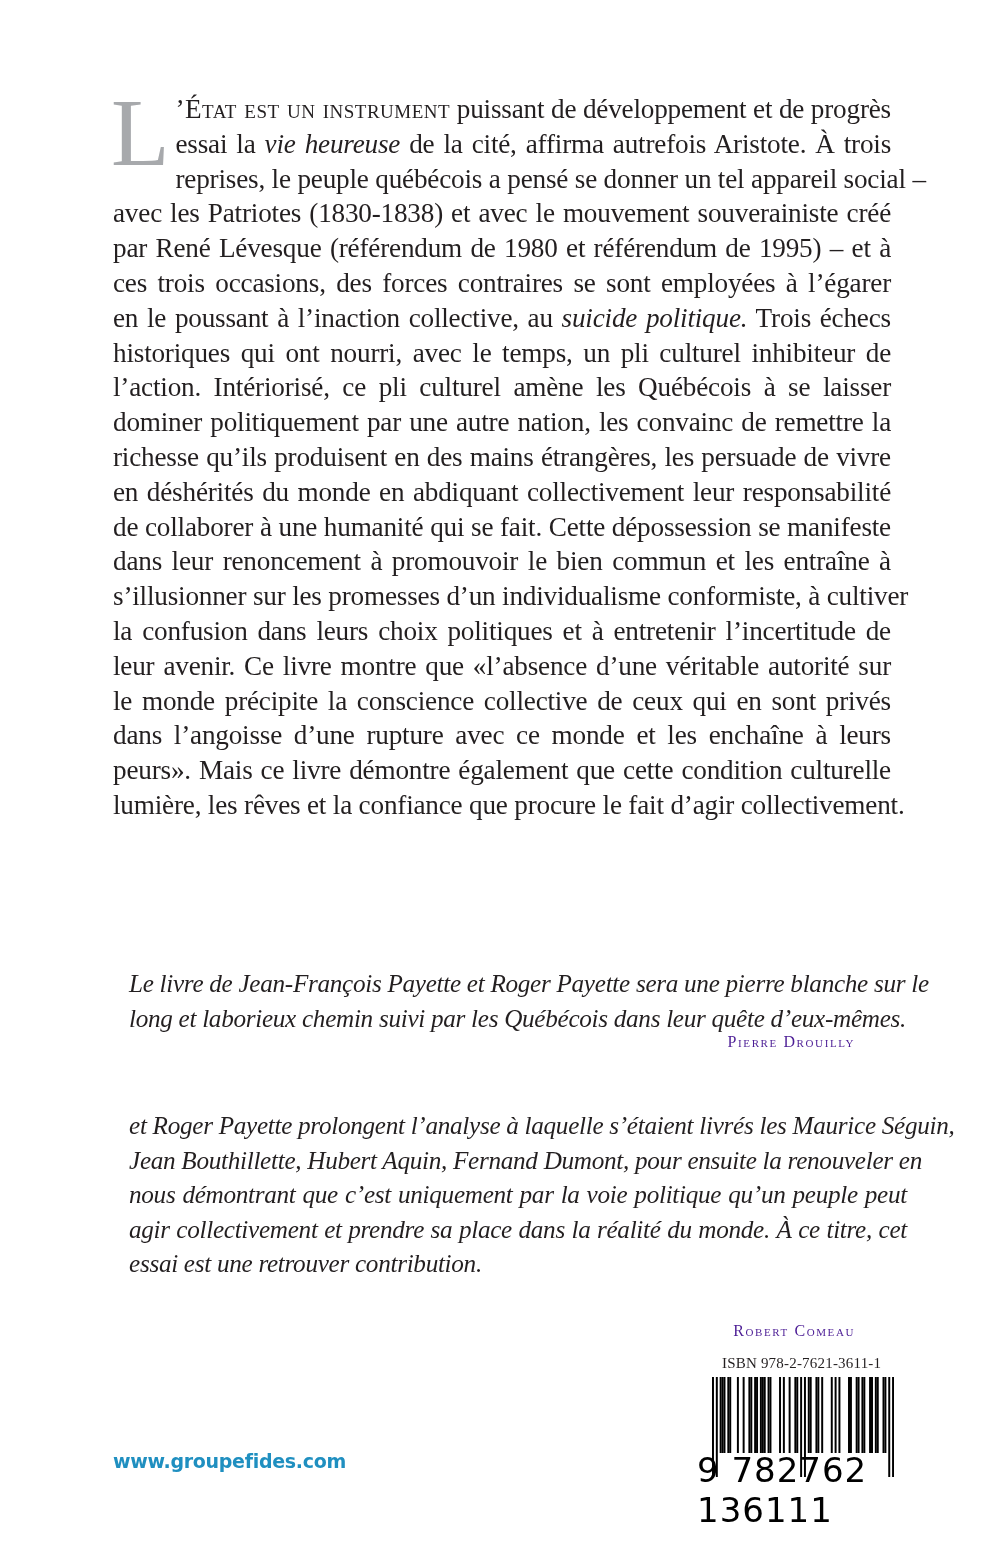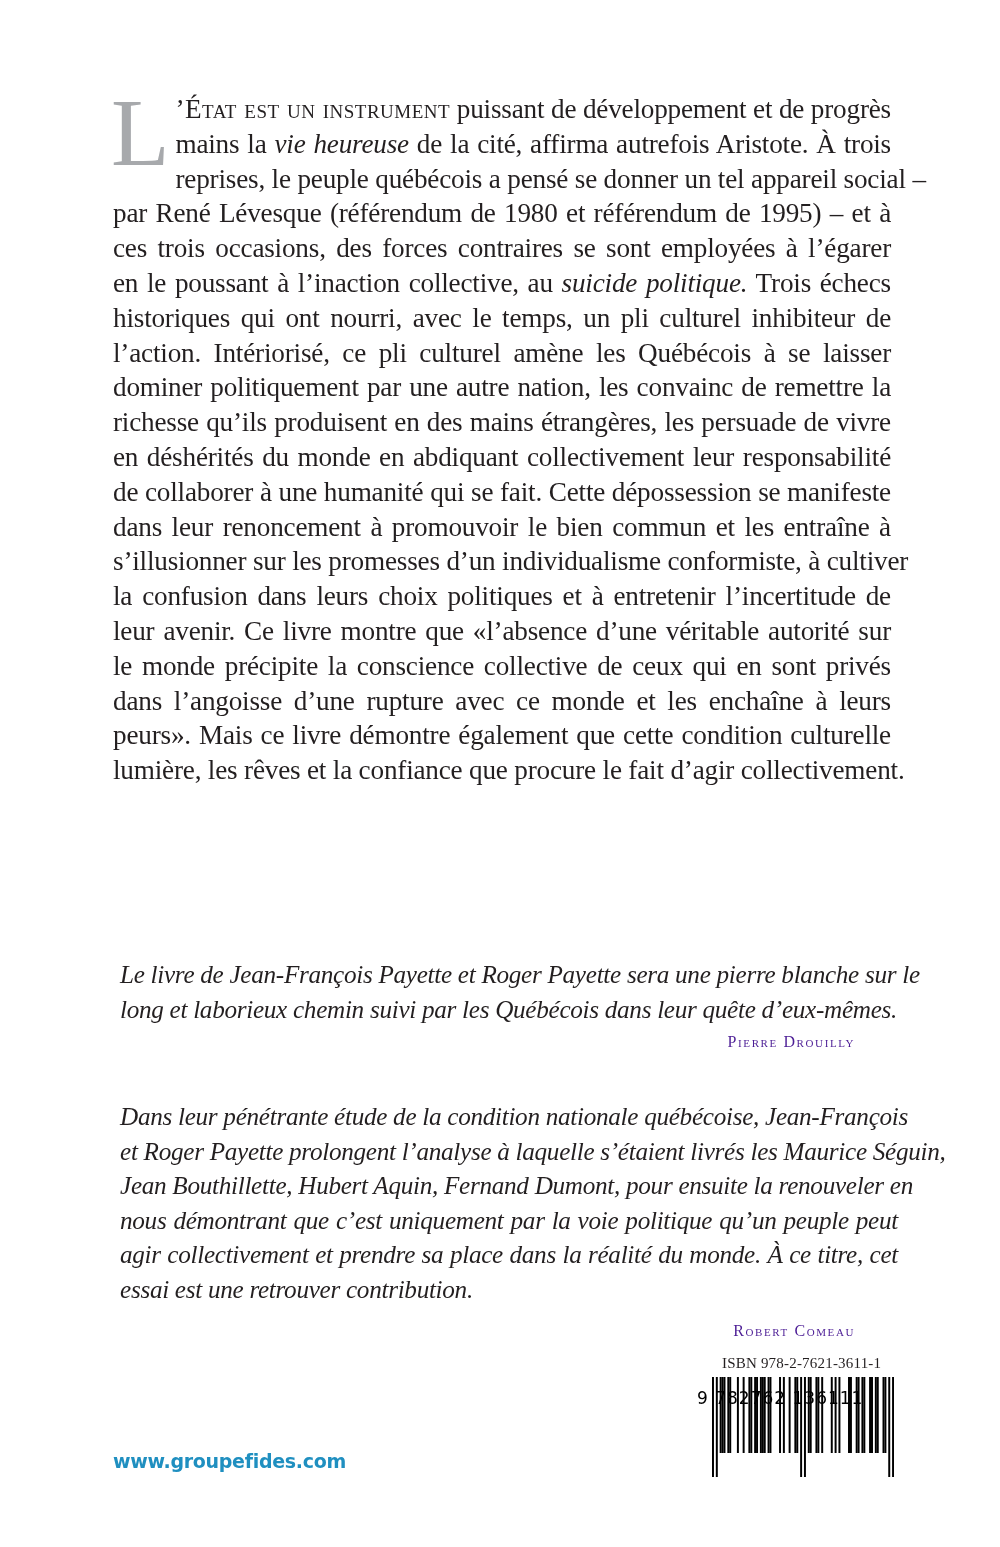--- a/index.html
+++ b/index.html
@@ -50,21 +50,21 @@
     .smallcaps {
       font-variant: small-caps;
       letter-spacing: 0.5px;
     }
     em { font-style: italic; }
 
     .quote {
       font-style: italic;
       font-size: 25.2px;
       line-height: 34.5px;
-      margin: 7px;
+      margin: 16px;
       letter-spacing: -0.3px;
     }
     .quote .line {
       display: block;
       text-align: justify;
       text-align-last: justify;
       white-space: nowrap;
     }
     .quote .line.last { text-align-last: left; }
     .quote1 { position: absolute; left: 113px; top: 951px; width: 778px; }
@@ -103,37 +103,38 @@
       position: absolute;
       left: 712px;
       top: 1377px;
       width: 182px;
       height: 102px;
     }
     .barcode svg { display: block; }
     .barcode-digits {
       position: absolute;
       left: 697px;
-      top: 1388px;
+      top: 1450px;
       font-family: "DejaVu Sans", "Liberation Sans", sans-serif;
-      font-size: 17px;
+      font-size: 34px;
       color: #000;
       background: transparent;
       letter-spacing: 1px;
     }
   </style>
 </head>
 <body>
 
 <div class="page">
   <div class="blurb">
     <span class="dropcap">L</span>
     <span class="line"><span class="smallcaps">’État est un instrument</span><span> puissant de développement et de progrès</span></span>
-    <span class="line"><span>mains la </span><em>vie heureuse</em><span> de la cité, affirma autrefois Aristote. À trois</span></span>
+    <span class="line"><span>essai la </span><em>vie heureuse</em><span> de la cité, affirma autrefois Aristote. À trois</span></span>
     <span class="line">reprises, le peuple québécois a pensé se donner un tel appareil social –</span>
+    <span class="line">avec les Patriotes (1830-1838) et avec le mouvement souverainiste créé</span>
     <span class="line">par René Lévesque (référendum de 1980 et référendum de 1995) – et à</span>
     <span class="line">ces trois occasions, des forces contraires se sont employées à l’égarer</span>
     <span class="line"><span>en le poussant à l’inaction collective, au </span><em>suicide politique.</em><span> Trois échecs</span></span>
     <span class="line">historiques qui ont nourri, avec le temps, un pli culturel inhibiteur de</span>
     <span class="line">l’action. Intériorisé, ce pli culturel amène les Québécois à se laisser</span>
     <span class="line">dominer politiquement par une autre nation, les convainc de remettre la</span>
     <span class="line">richesse qu’ils produisent en des mains étrangères, les persuade de vivre</span>
     <span class="line">en déshérités du monde en abdiquant collectivement leur responsabilité</span>
     <span class="line">de collaborer à une humanité qui se fait. Cette dépossession se manifeste</span>
     <span class="line">dans leur renoncement à promouvoir le bien commun et les entraîne à</span>
@@ -147,21 +148,20 @@
   </div>
 </div>
 
 <div class="quote quote1">
   <span class="line">Le livre de Jean-François Payette et Roger Payette sera une pierre blanche sur le</span>
   <span class="line last">long et laborieux chemin suivi par les Québécois dans leur quête d’eux-mêmes.</span>
 </div>
 <div class="attribution attr1">Pierre Drouilly</div>
 
 <div class="quote quote2">
-  <span class="line">Dans leur pénétrante étude de la condition nationale québécoise, Jean-François</span>
   <span class="line">et Roger Payette prolongent l’analyse à laquelle s’étaient livrés les Maurice Séguin,</span>
   <span class="line">Jean Bouthillette, Hubert Aquin, Fernand Dumont, pour ensuite la renouveler en</span>
   <span class="line">nous démontrant que c’est uniquement par la voie politique qu’un peuple peut</span>
   <span class="line">agir collectivement et prendre sa place dans la réalité du monde. À ce titre, cet</span>
   <span class="line last">essai est une retrouver contribution.</span>
 </div>
 <div class="attribution attr2">Robert Comeau</div>
 
 <div class="website">www.groupefides.com</div>
 

